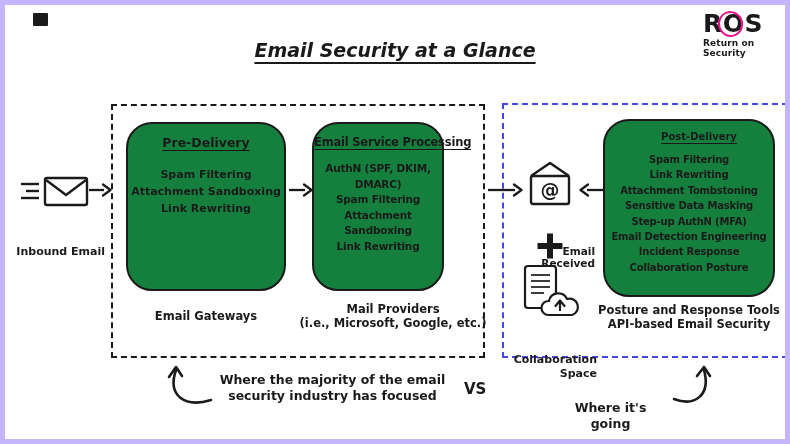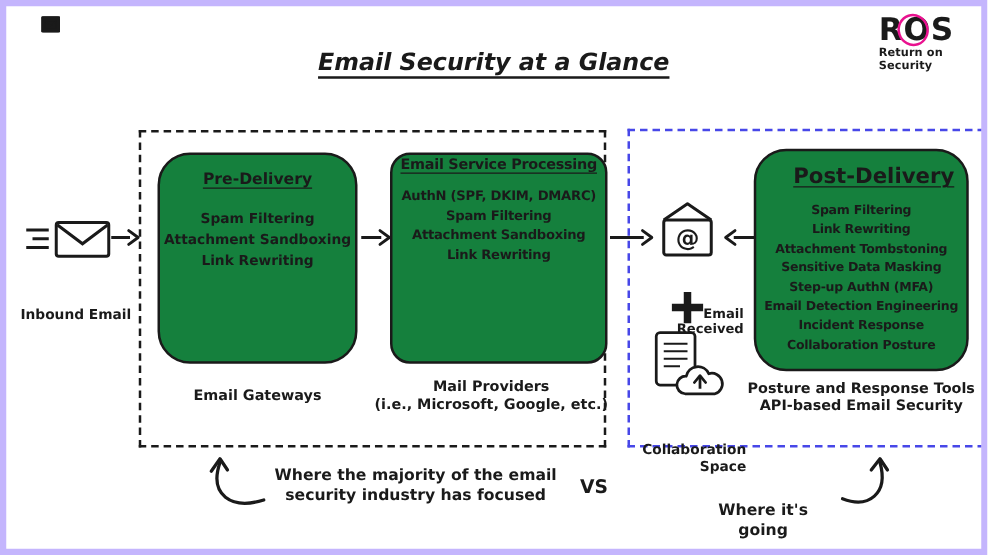--- a/index.html
+++ b/index.html
@@ -78,21 +78,21 @@
       <div>Attachment Sandboxing</div>
       <div>Link Rewriting</div>
     </div>
   </div>
 
   <svg class="abs" style="left:283px; top:176px;" width="25" height="18" viewBox="0 0 25 18">
     <line x1="1" y1="9" x2="17" y2="9" stroke-width="2.3"></line>
     <path d="M16 3.5 L23.5 9 L16 14.5" fill="none" stroke-width="2.3" stroke-linecap="round" stroke-linejoin="round"></path>
   </svg>
 
-  <div class="abs round-box" style="left:307px; top:117px; width:174px; height:169px; border-radius:16px;">
+  <div class="abs round-box" style="left:307px; top:117px; width:132px; height:169px; padding-top:11px;">
     <div class="box-title" style="font-size:11.5px; letter-spacing:-0.2px;">Email Service Processing</div>
     <div class="items" style="margin-top:12px; font-size:10.5px; line-height:15.6px; letter-spacing:-0.2px;">
       <div>AuthN (SPF, DKIM, DMARC)</div>
       <div>Spam Filtering</div>
       <div>Attachment Sandboxing</div>
       <div>Link Rewriting</div>
     </div>
   </div>
 
   <div class="abs caption" style="left:136px; top:304px; width:130px;">Email Gateways</div>
@@ -133,21 +133,21 @@
     <div>Collaboration</div>
     <div>Space</div>
   </div>
 
   <svg class="abs" style="left:570px; top:176px;" width="30" height="18" viewBox="0 0 30 18">
     <line x1="12" y1="9" x2="29" y2="9" stroke-width="2.3"></line>
     <path d="M13 3.5 L5.5 9 L13 14.5" fill="none" stroke-width="2.3" stroke-linecap="round" stroke-linejoin="round"></path>
   </svg>
 
   <div class="abs round-box" style="left:598px; top:114px; width:172px; height:178px; padding-top:10px;">
-    <div class="box-title" style="font-size:17px;padding-left:20px;">Post-Delivery</div>
+    <div class="box-title" style="font-size:10px;padding-left:20px;">Post-Delivery</div>
     <div class="items" style="margin-top:10px; font-size:10px; line-height:15.4px; letter-spacing:-0.2px;">
       <div>Spam Filtering</div>
       <div>Link Rewriting</div>
       <div>Attachment Tombstoning</div>
       <div>Sensitive Data Masking</div>
       <div>Step-up AuthN (MFA)</div>
       <div>Email Detection Engineering</div>
       <div>Incident Response</div>
       <div>Collaboration Posture</div>
     </div>

